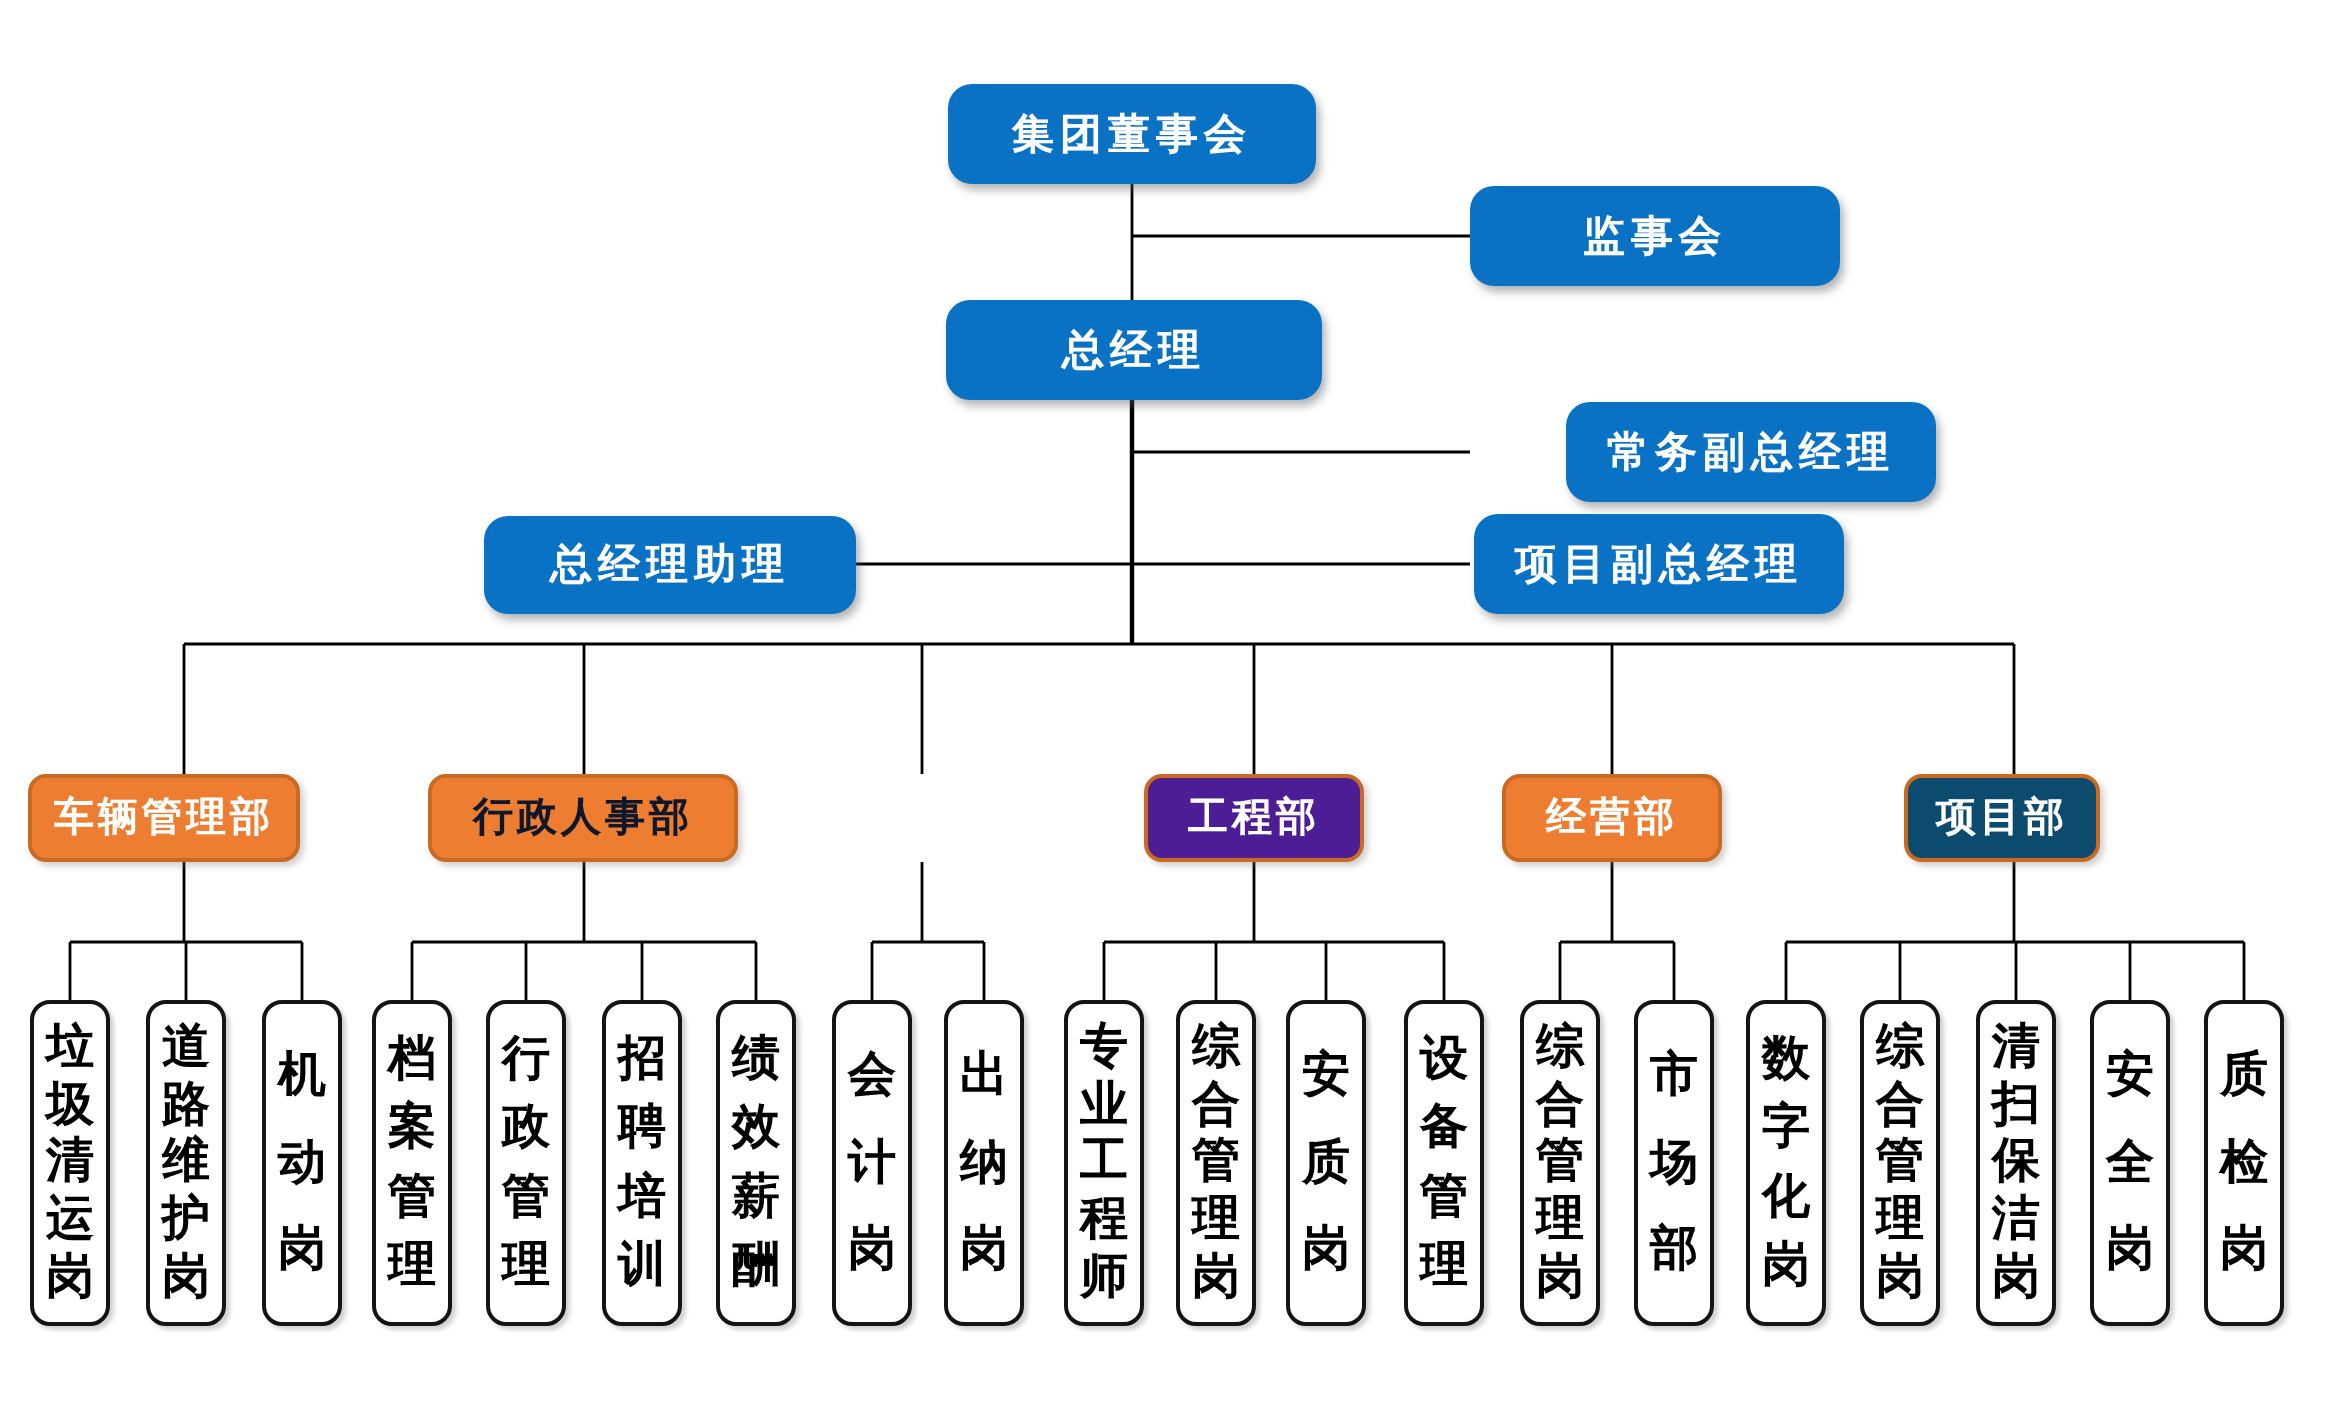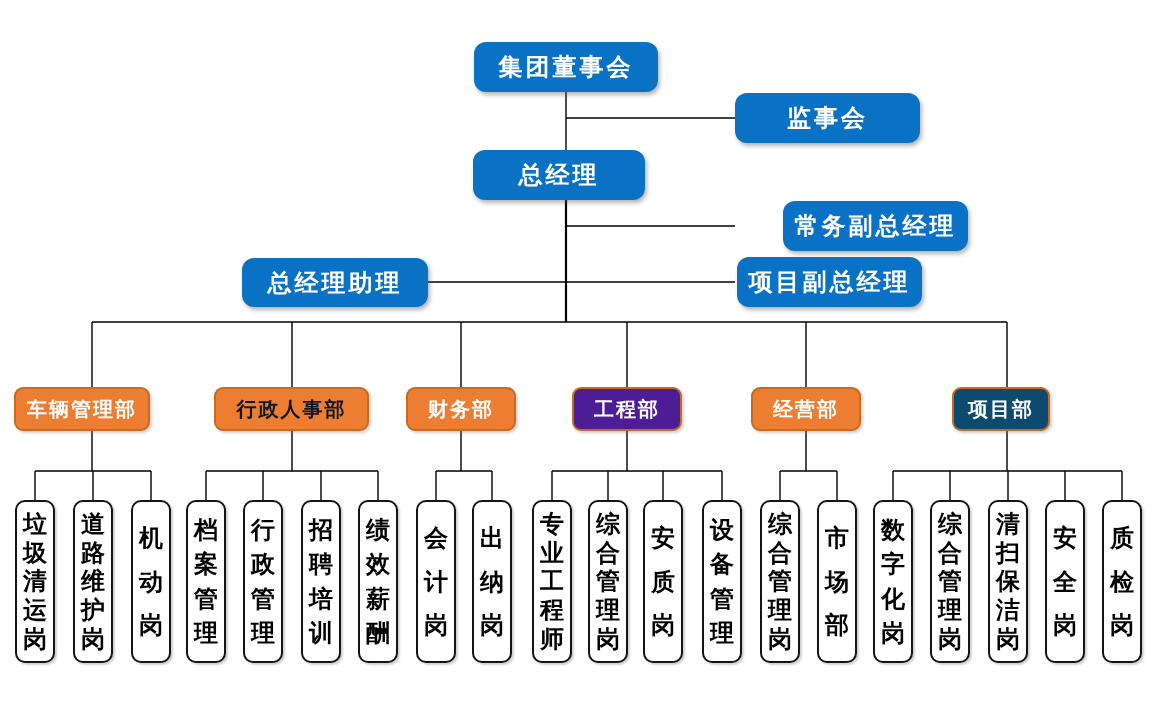--- a/index.html
+++ b/index.html
@@ -22,21 +22,21 @@
     display: flex;
     align-items: center;
     justify-content: center;
     text-align: center;
     line-height: 1;
     white-space: nowrap;
   }
   .node.exec {
     color: #ffffff;
     border-radius: 12px;
-    font-size: 24px;
+    font-size: 21px;
     font-weight: 700;
     letter-spacing: 3px;
     box-shadow: 2px 3px 4px rgba(90,90,90,0.45);
   }
   .node.dept {
     color: #ffffff;
     border-width: 2px;
     border-style: solid;
     border-radius: 9px;
     font-size: 20px;
@@ -108,27 +108,26 @@
       <line x1="837" y1="471" x2="837" y2="500" stroke="#000000" stroke-width="1.4"></line>
       <line x1="893" y1="471" x2="893" y2="500" stroke="#000000" stroke-width="1.4"></line>
       <line x1="950" y1="471" x2="950" y2="500" stroke="#000000" stroke-width="1.4"></line>
       <line x1="1008" y1="471" x2="1008" y2="500" stroke="#000000" stroke-width="1.4"></line>
       <line x1="1065" y1="471" x2="1065" y2="500" stroke="#000000" stroke-width="1.4"></line>
       <line x1="1122" y1="471" x2="1122" y2="500" stroke="#000000" stroke-width="1.4"></line>
     </svg>
 
 <div class="node exec" style="left: 474px; top: 42px; width: 184px; height: 50px; background: rgb(10, 114, 196); color: rgb(255, 255, 255);">集团董事会</div>
     <div class="node exec" style="left: 735px; top: 93px; width: 185px; height: 50px; background: rgb(10, 114, 196); color: rgb(255, 255, 255);">监事会</div>
-    <div class="node exec" style="left: 473px; top: 150px; width: 172px; height: 50px; background: rgb(10, 114, 196); color: rgb(255, 255, 255);">总经理</div>
+    <div class="node exec" style="left: 473px; top: 150px; width: 188px; height: 50px; background: rgb(10, 114, 196); color: rgb(255, 255, 255);">总经理</div>
     <div class="node exec" style="left: 735px; top: 201px; width: 185px; height: 50px; background: rgb(10, 114, 196); color: rgb(255, 255, 255); margin-left: 48px;">常务副总经理</div>
     <div class="node exec" style="left: 242px; top: 258px; width: 186px; height: 49px; background: rgb(10, 114, 196); color: rgb(255, 255, 255);">总经理助理</div>
     <div class="node exec" style="left: 737px; top: 257px; width: 185px; height: 50px; background: rgb(10, 114, 196); color: rgb(255, 255, 255);">项目副总经理</div>
     <div class="node dept" style="left: 14px; top: 387px; width: 136px; height: 44px; background: rgb(237, 125, 49); border-color: rgb(201, 106, 34); color: rgb(255, 255, 255);">车辆管理部</div>
     <div class="node dept" style="left: 214px; top: 387px; width: 155px; height: 44px; background: rgb(237, 125, 49); border-color: rgb(201, 106, 34); color: #0f172a;">行政人事部</div>
-    <div class="node dept" style="left: 406px; top: 387px; width: 110px; height: 44px; background: rgb(237, 125, 49); border-color: rgb(201, 106, 34); color: rgb(255, 255, 255);">财务部</div>
     <div class="node dept" style="left: 572px; top: 387px; width: 110px; height: 44px; background: #4c1d95; border-color: rgb(201, 106, 34); color: rgb(255, 255, 255);">工程部</div>
     <div class="node dept" style="left: 751px; top: 387px; width: 110px; height: 44px; background: rgb(237, 125, 49); border-color: rgb(201, 106, 34); color: rgb(255, 255, 255);">经营部</div>
     <div class="node dept" style="left: 952px; top: 387px; width: 98px; height: 44px; background: #0c4a6e; border-color: rgb(201, 106, 34); color: rgb(255, 255, 255);">项目部</div>
     <div class="node leaf" style="left: 15px; top: 500px; width: 40px; height: 163px; background: rgb(255, 255, 255); border-color: rgb(20, 20, 20); color: rgb(0, 0, 0);">
       <span class="ch">垃</span>
       <span class="ch">圾</span>
       <span class="ch">清</span>
       <span class="ch">运</span>
       <span class="ch">岗</span>
     </div>

